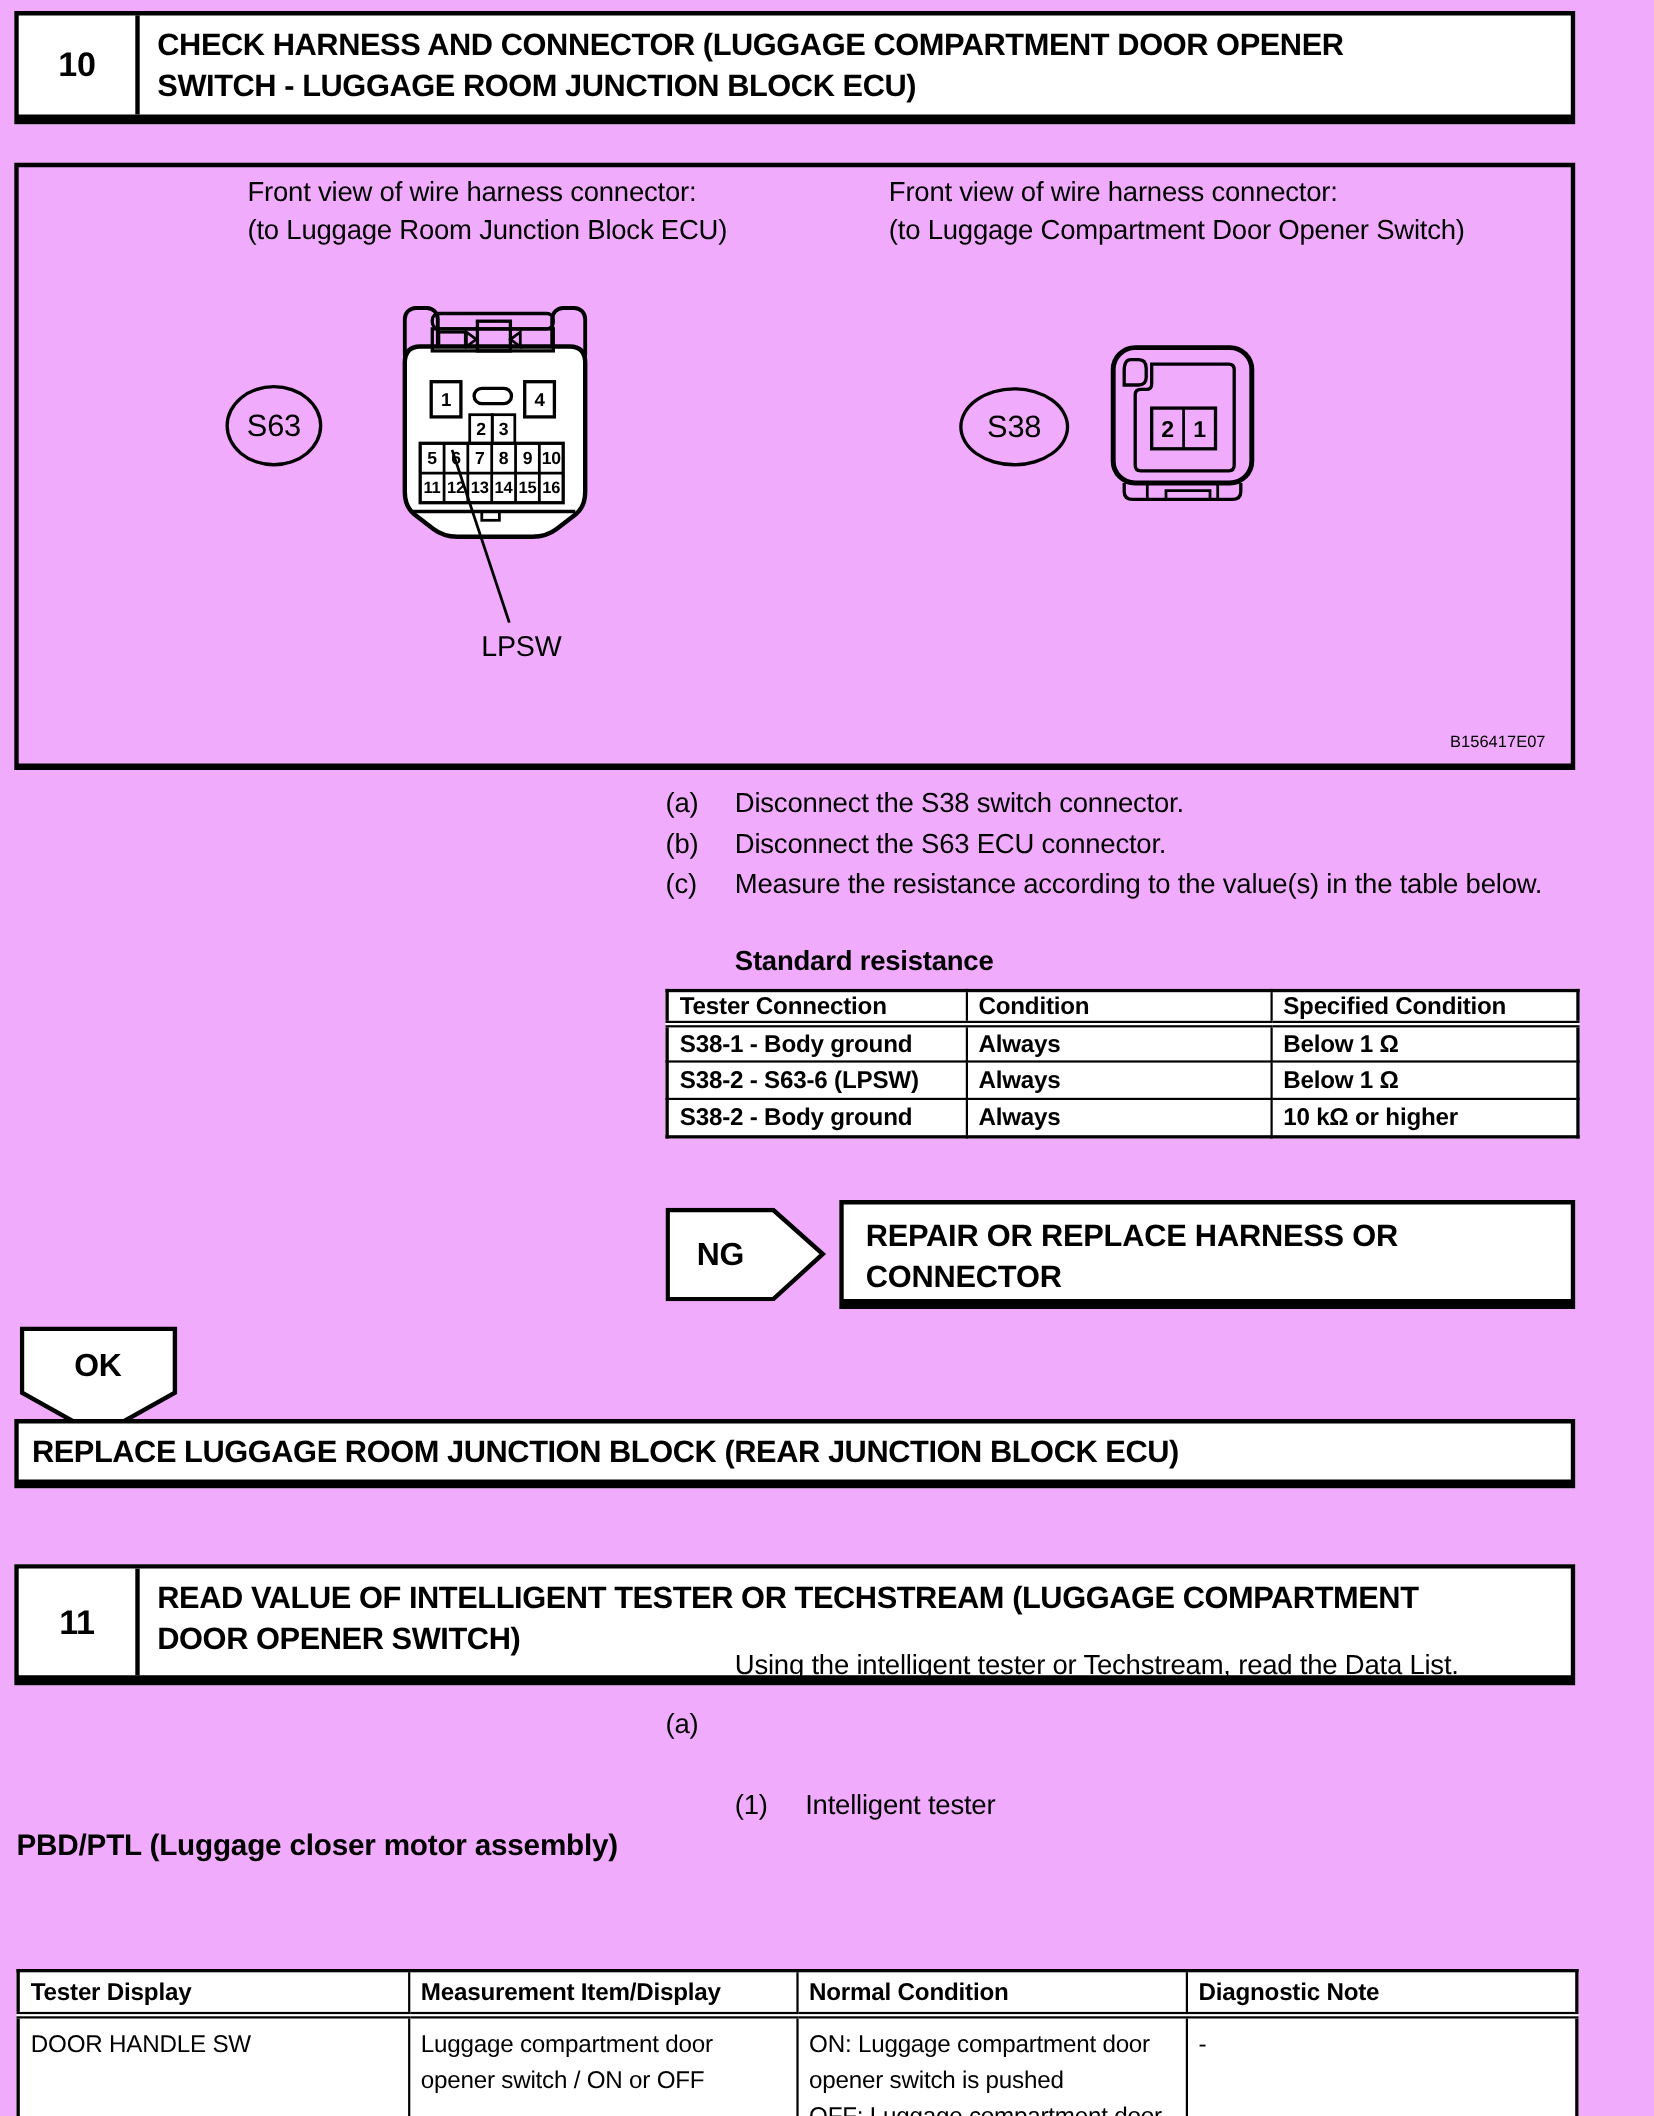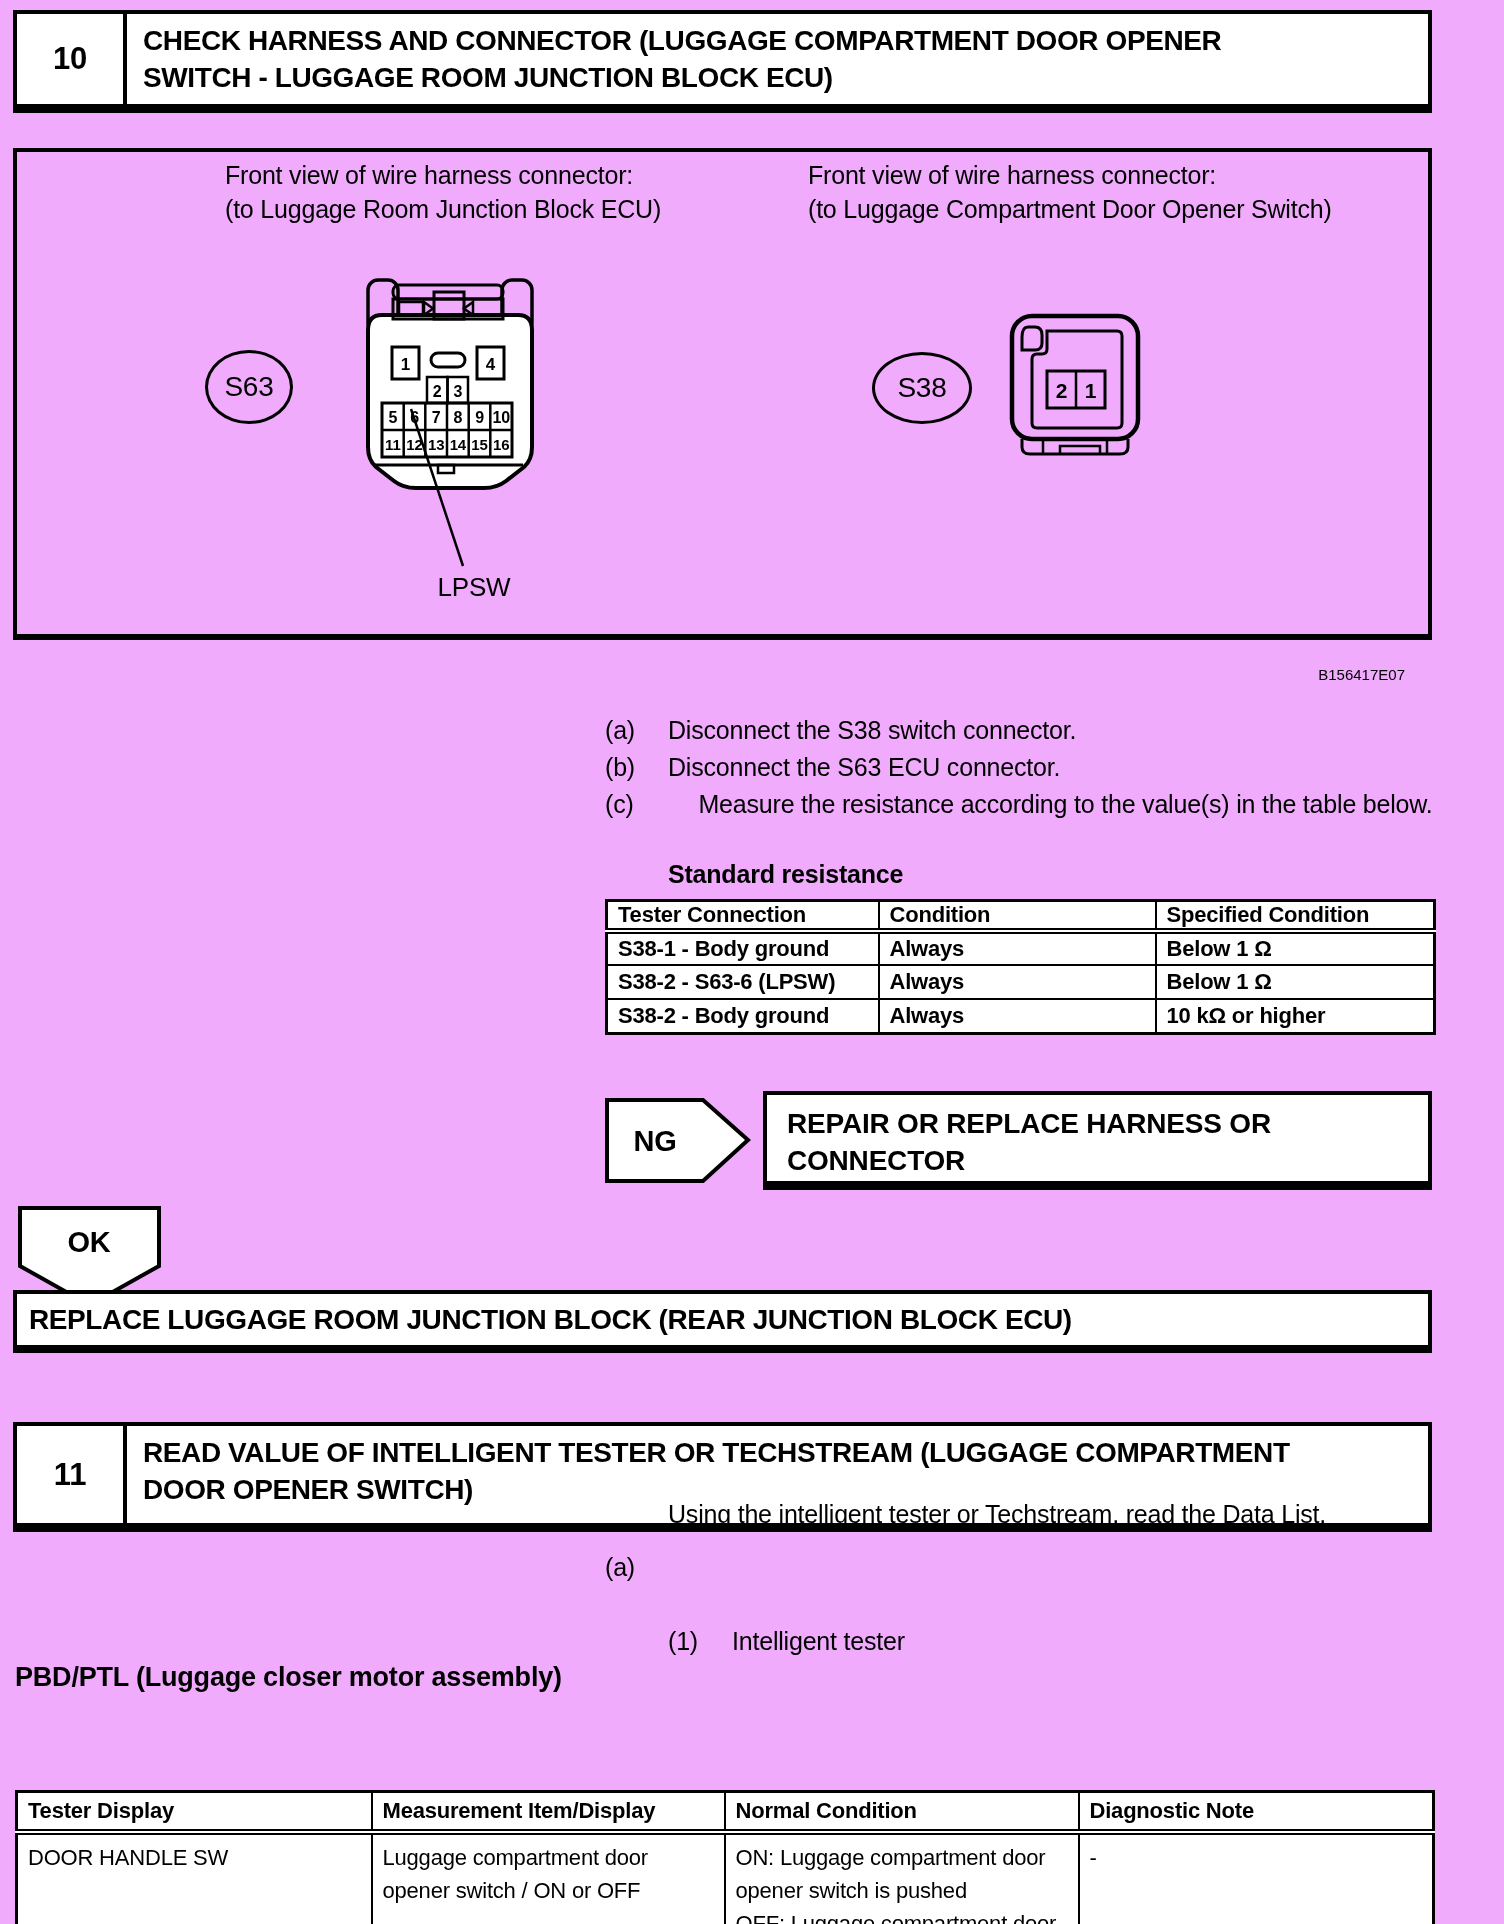--- a/index.html
+++ b/index.html
@@ -17,21 +17,21 @@
     display:flex; background:#fff;
   }
   .step-num {
     width:110px; flex:0 0 110px; border-right:4px solid #000;
     display:flex; align-items:center; justify-content:center;
     font-weight:bold; font-size:31px;
   }
   .step-title { padding:8px 14px 0 16px; font-weight:bold; font-size:28px; line-height:37px; letter-spacing:-0.4px; }
 
   
-  #figure-box { left:13px; top:148px; width:1419px; height:492px; border:4px solid #000; border-bottom-width:6px; }
+  #figure-box { left:13px; top:148px; width:1419px; height:552px; border:4px solid #000; border-bottom-width:6px; }
   .fig-caption { font-size:25px; line-height:34px; }
   .conn-oval {
     border:3px solid #000; border-radius:50%;
     display:flex; align-items:center; justify-content:center;
     font-size:28px;
   }
   #lpsw-label { font-size:26px; width:110px; text-align:center; }
   #figure-code { font-size:15px; letter-spacing:0; }
 
   svg .ln { fill:none; stroke:#000; }
@@ -158,21 +158,21 @@
     <div class="abs" id="figure-code" style="right:23px; top:514px;text-align:right;">B156417E07</div>
   </div>
 
   <div class="abs instr-label" style="left:605px; top:712px;">(a)</div>
   <div class="abs instr-text" style="left:668px; top:712px;">Disconnect the S38 switch connector.</div>
 
   <div class="abs instr-label" style="left:605px; top:749px;">(b)</div>
   <div class="abs instr-text" style="left:668px; top:749px;">Disconnect the S63 ECU connector.</div>
 
   <div class="abs instr-label" style="left:605px; top:786px;">(c)</div>
-  <div class="abs instr-text" style="left:668px; top:786px;text-align:center;">Measure the resistance according to the value(s) in the table below.</div>
+  <div class="abs instr-text" style="left:668px; top:786px;">Measure the resistance according to the value(s) in the table below.</div>
 
   <div class="abs bold-caption" style="left:668px; top:860px;">Standard resistance</div>
 
   <table class="abs" id="resistance-table" style="left:605px; top:899px; width:828px;">
     <colgroup>
         <col style="width:272px">
         <col style="width:277px">
         <col style="width:279px">
       </colgroup>
     <thead>

